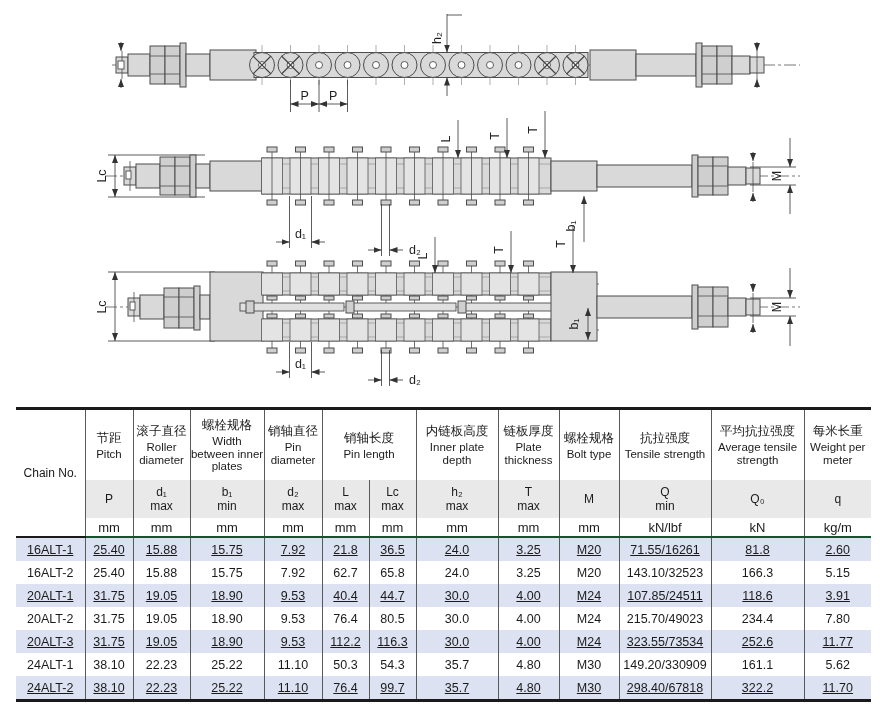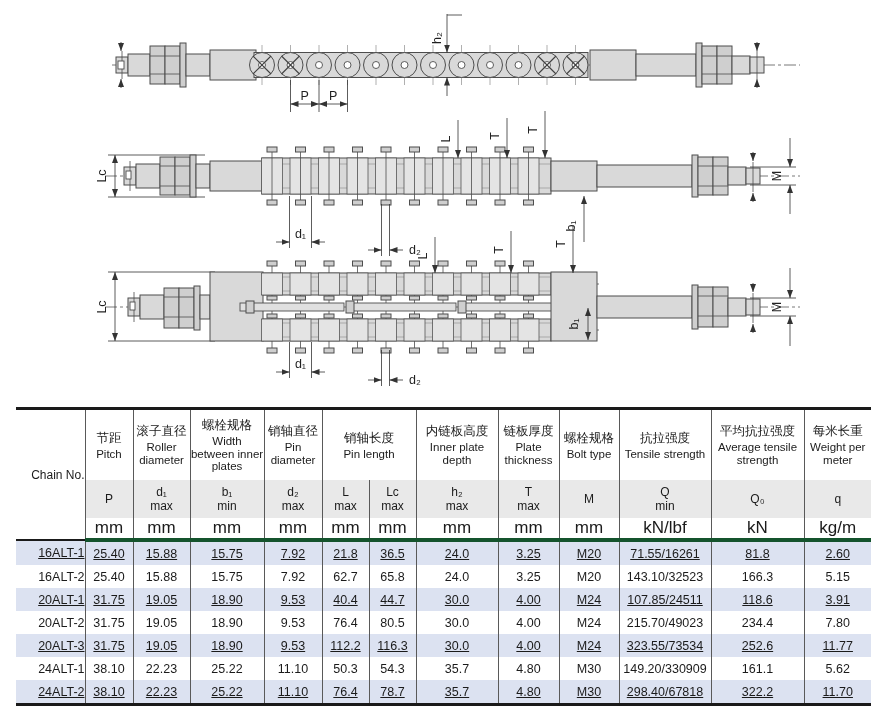--- a/index.html
+++ b/index.html
@@ -21,27 +21,27 @@
   .dim{stroke:#333;stroke-width:0.8;fill:none;}
   .edge{stroke:#8a8a8a;stroke-width:0.6;}
   text.lab{font-family:"Liberation Sans",sans-serif;font-size:12.5px;fill:#1f1f1f;}
 
   
   table.spec{position:absolute;left:16px;top:407px;width:855px;border-collapse:collapse;
     table-layout:fixed;border-top:3px solid #1a1a1a;border-bottom:3px solid #1a1a1a;
     color:#1b1b1b;}
   table.spec td{border-left:1px solid #595959;text-align:center;vertical-align:middle;
     padding:0;overflow:hidden;}
-  table.spec td.nb{border-left:none;text-align:right;}
+  table.spec td.nb{border-left:none;}
   tr.hdr td{height:70px;}
   .cn{font-size:12.5px;}
   .en{font-size:11.5px;line-height:1.1;margin-top:1px;}
   td.chain-head{font-size:12px;border-bottom:2px solid #1a1a1a;}
   tr.sym td{height:38px;background:#e9e9e9;font-size:12px;line-height:1.2;}
-  tr.units td{height:18px;font-size:17px;border-bottom:4px solid #14532d;margin-top:19px;}
+  tr.units td{height:18px;font-size:13px;border-bottom:2px solid #14532d;margin-top:19px;}
   tr.data td{height:23px;font-size:12.5px;background:#ffffff;}
   tr.data.alt td{background:#dce2f1;text-decoration:underline;}
   tr.data td.nb,td.chain-head{background-clip:padding-box;}
 </style>
 </head>
 <body>
 
 <div class="stage">
 
 <svg class="diagrams" width="886" height="407" viewBox="0 0 886 407">
@@ -523,21 +523,21 @@
     <td>161.1</td>
     <td>5.62</td>
   </tr>
   <tr class="data alt">
     <td class="nb">24ALT-2</td>
     <td>38.10</td>
     <td>22.23</td>
     <td>25.22</td>
     <td>11.10</td>
     <td>76.4</td>
-    <td>78.7</td>
+    <td>99.7</td>
     <td>35.7</td>
     <td>4.80</td>
     <td>M30</td>
     <td>298.40/67818</td>
     <td>322.2</td>
     <td>11.70</td>
   </tr>
 </tbody>
     </table>
 

